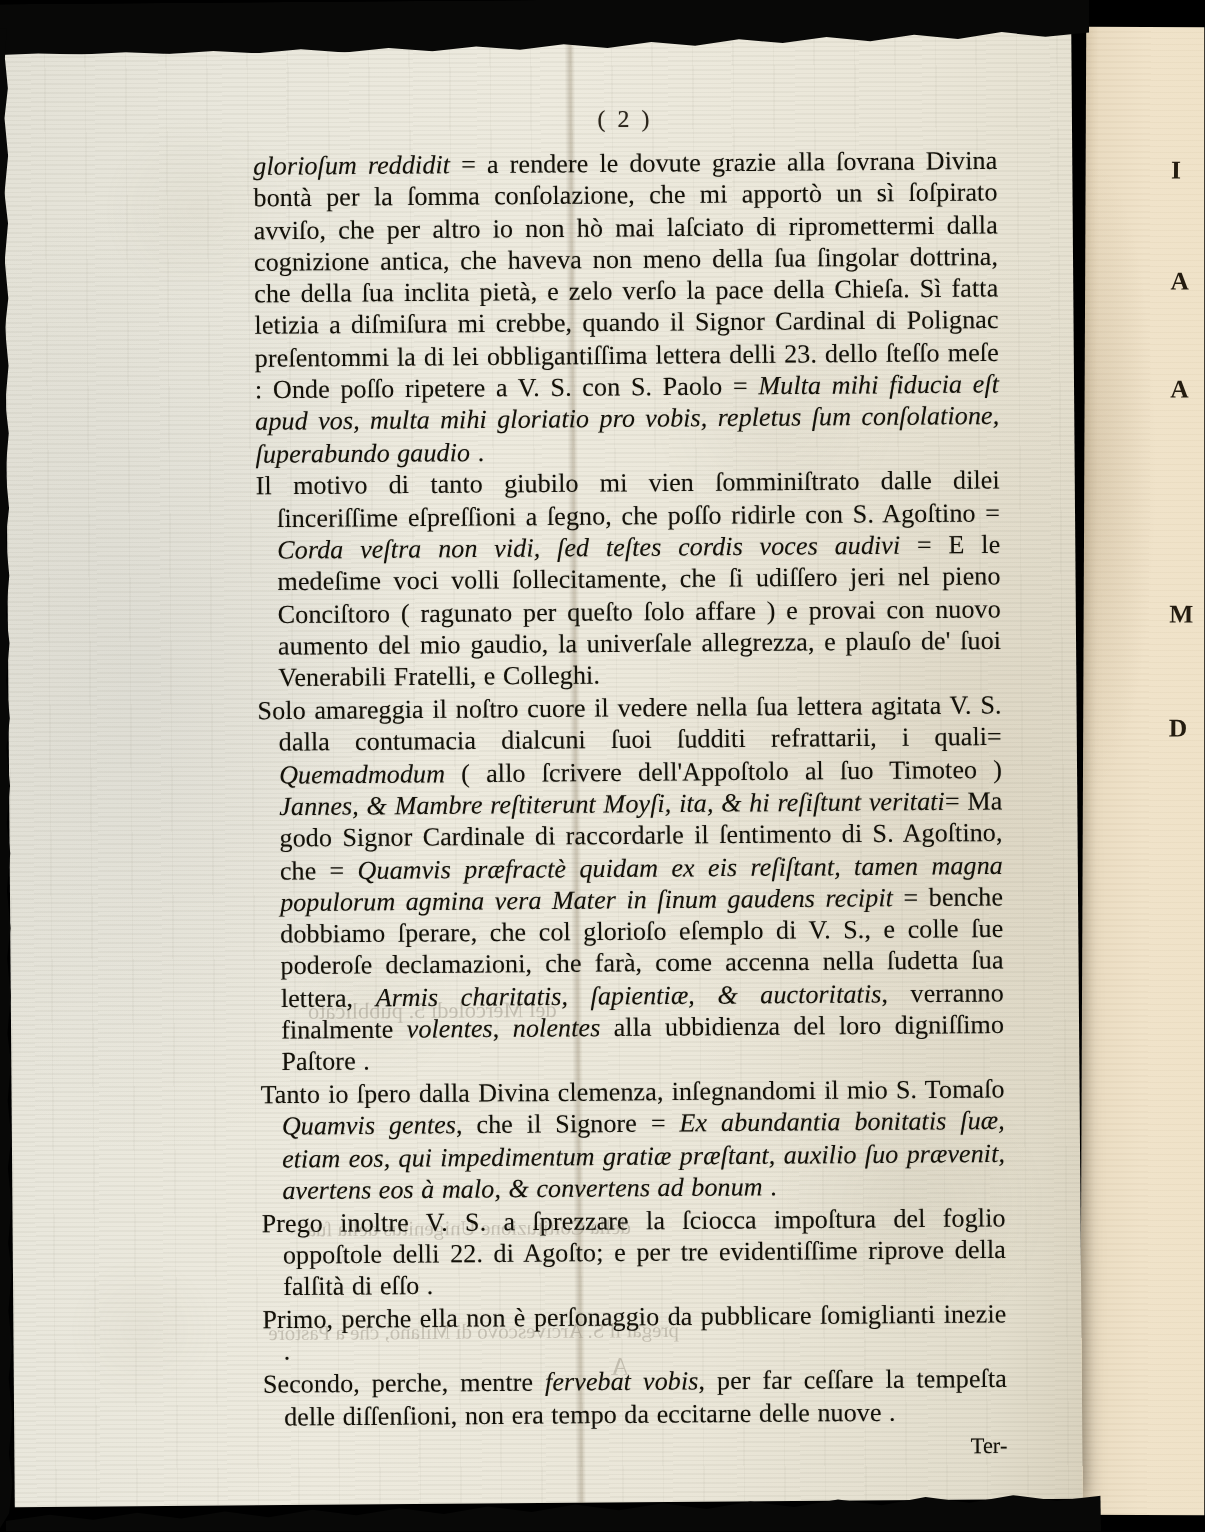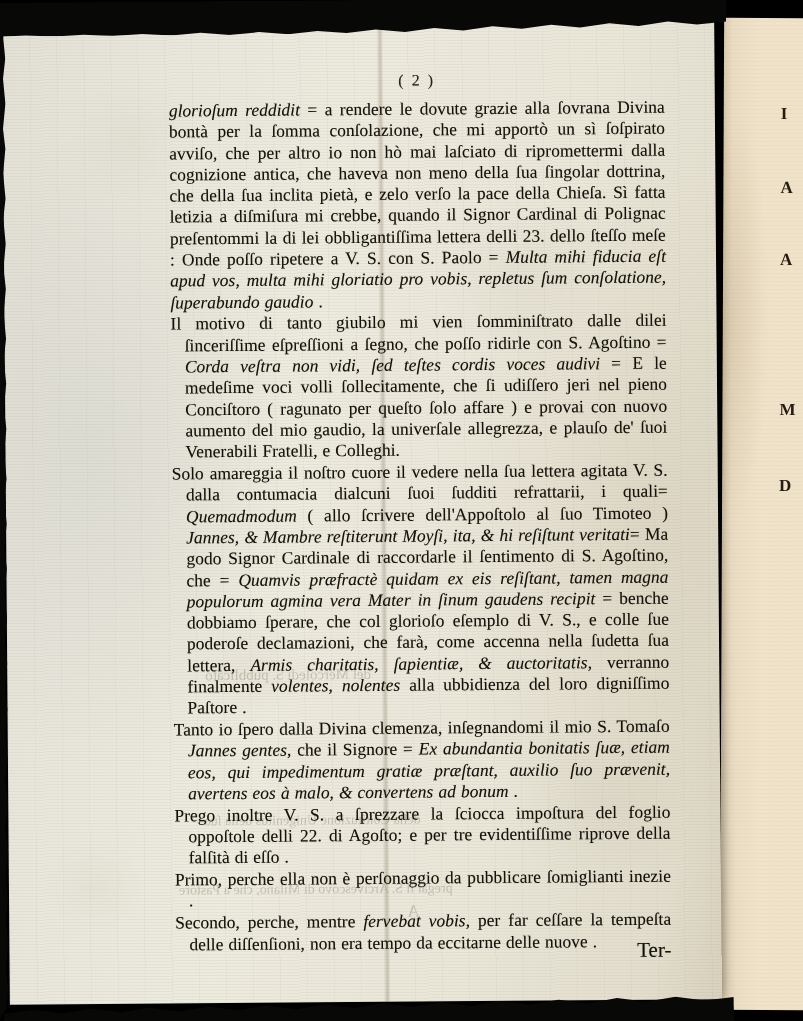--- a/index.html
+++ b/index.html
@@ -64,21 +64,21 @@
   
   .textblock{position:absolute;left:166px;top:52px;width:496px;color:#12100c;}
   .folio{text-align:center;font-size:16px;letter-spacing:2px;color:#2a241a;margin:0 0 9px 0;}
 
   p.para{margin:0;font-size:17.4px;line-height:21.3px;text-align:justify;
          text-justify:inter-word;letter-spacing:.05px;word-spacing:.6px;color:#131109;}
   p.para + p.para{margin-top:.5px;}
   
   p.hang{padding-left:14px;text-indent:-14px;}
   i{font-style:italic;}
-  .cw{position:absolute;right:0;top:868px;font-size:21px;color:#131109;margin-left:16px;}
+  .cw{position:absolute;right:0;top:887px;font-size:15px;color:#131109;margin-left:16px;}
 
   
   .textblock{text-shadow:0 0 .7px rgba(30,24,14,.38);}
 </style>
 </head>
 <body>
 
 <div id="page-wrap">
 
   <div class="leaf-right">
@@ -104,21 +104,21 @@
         <div class="bleed" style="left: 170px; top: 861px; font-size: 14px;">pregai il S. Arcivescovo di Milano, che a Pastore</div>
         <div class="bleed" style="left: 398px; top: 882px; font-size: 17px;">A</div>
       </div>
 
     <div class="textblock">
       <div class="folio">( 2 )</div>
       <div id="paras">
           <p class="para"><i>glorioſum reddidit</i><span> = a rendere le dovute grazie alla ſovrana Divina bontà per la ſomma conſolazione, che mi apportò un sì ſoſpirato avviſo, che per altro io non hò mai laſciato di ripromettermi dalla cognizione antica, che haveva non meno della ſua ſingolar dottrina, che della ſua inclita pietà, e zelo verſo la pace della Chieſa. Sì fatta letizia a diſmiſura mi crebbe, quando il Signor Cardinal di Polignac preſentommi la di lei obbligantiſſima lettera delli 23. dello ſteſſo meſe : Onde poſſo ripetere a V. S. con S. Paolo = </span><i>Multa mihi fiducia eſt apud vos, multa mihi gloriatio pro vobis, repletus ſum conſolatione, ſuperabundo gaudio</i><span> .</span></p>
           <p class="para hang"><span>Il motivo di tanto giubilo mi vien ſomminiſtrato dalle dilei ſinceriſſime eſpreſſioni a ſegno, che poſſo ridirle con S. Agoſtino = </span><i>Corda veſtra non vidi, ſed teſtes cordis voces audivi</i><span> = E le medeſime voci volli ſollecitamente, che ſi udiſſero jeri nel pieno Conciſtoro ( ragunato per queſto ſolo affare ) e provai con nuovo aumento del mio gaudio, la univerſale allegrezza, e plauſo de' ſuoi Venerabili Fratelli, e Colleghi.</span></p>
           <p class="para hang"><span>Solo amareggia il noſtro cuore il vedere nella ſua lettera agitata V. S. dalla contumacia dialcuni ſuoi ſudditi refrattarii, i quali= </span><i>Quemadmodum</i><span> ( allo ſcrivere dell'Appoſtolo al ſuo Timoteo ) </span><i>Jannes, &amp; Mambre reſtiterunt Moyſi, ita, &amp; hi reſiſtunt veritati</i><span>= Ma godo Signor Cardinale di raccordarle il ſentimento di S. Agoſtino, che = </span><i>Quamvis præfractè quidam ex eis reſiſtant, tamen magna populorum agmina vera Mater in ſinum gaudens recipit</i><span> = benche dobbiamo ſperare, che col glorioſo eſemplo di V. S., e colle ſue poderoſe declamazioni, che farà, come accenna nella ſudetta ſua lettera, </span><i>Armis charitatis, ſapientiæ, &amp; auctoritatis</i><span>, verranno finalmente </span><i>volentes</i><span>, </span><i>nolentes</i><span> alla ubbidienza del loro digniſſimo Paſtore .</span></p>
-          <p class="para hang"><span>Tanto io ſpero dalla Divina clemenza, inſegnandomi il mio S. Tomaſo </span><i>Jannes gentes</i><span>, che il Signore = </span><i>Ex abundantia bonitatis ſuæ, etiam eos, qui impedimentum gratiæ præſtant, auxilio ſuo prævenit, avertens eos à malo, &amp; convertens ad bonum</i><span> .</span></p>
+          <p class="para hang"><span>Tanto io ſpero dalla Divina clemenza, inſegnandomi il mio S. Tomaſo </span><i>Quamvis gentes</i><span>, che il Signore = </span><i>Ex abundantia bonitatis ſuæ, etiam eos, qui impedimentum gratiæ præſtant, auxilio ſuo prævenit, avertens eos à malo, &amp; convertens ad bonum</i><span> .</span></p>
           <p class="para hang"><span>Prego inoltre V. S. a ſprezzare la ſciocca impoſtura del foglio oppoſtole delli 22. di Agoſto; e per tre evidentiſſime riprove della falſità di eſſo .</span></p>
           <p class="para hang"><span>Primo, perche ella non è perſonaggio da pubblicare ſomiglianti inezie .</span></p>
           <p class="para hang"><span>Secondo, perche, mentre </span><i>fervebat vobis</i><span>, per far ceſſare la tempeſta delle diſſenſioni, non era tempo da eccitarne delle nuove .</span></p>
         </div>
       <div class="cw">Ter-</div>
     </div>
 
     <div class="deckle-top"></div>
     <div class="deckle-bottom"></div>
     <div class="deckle-left"></div>

